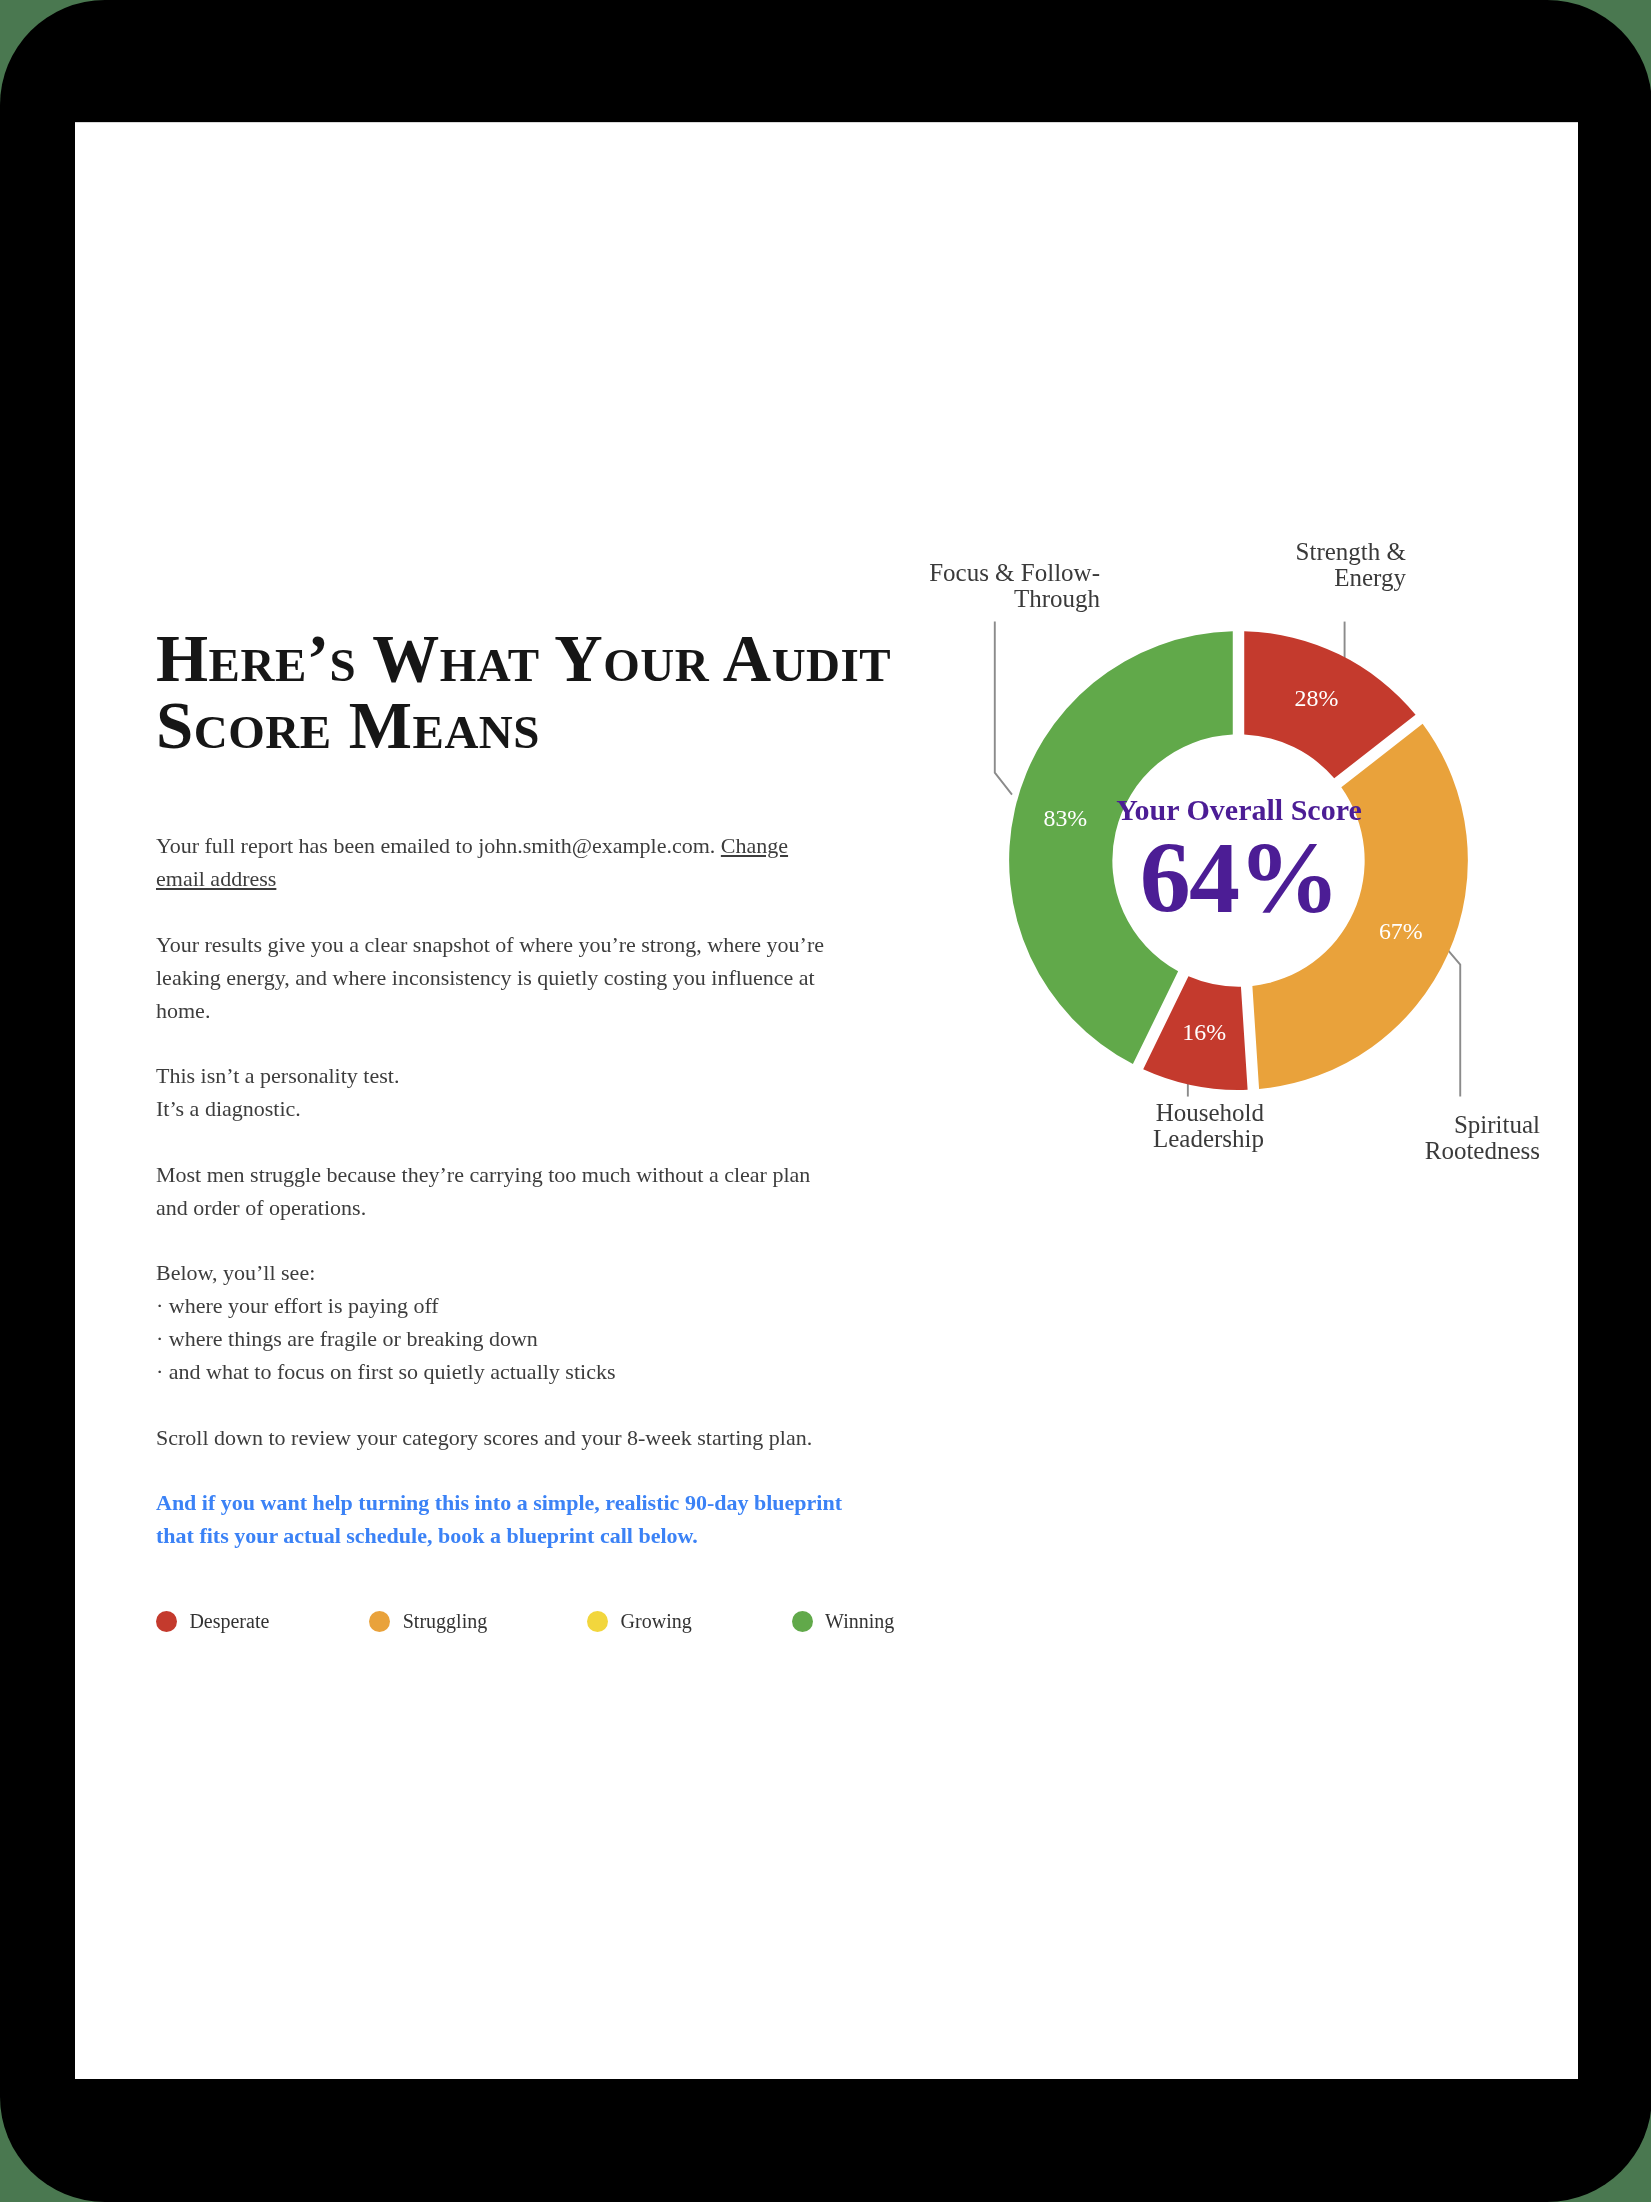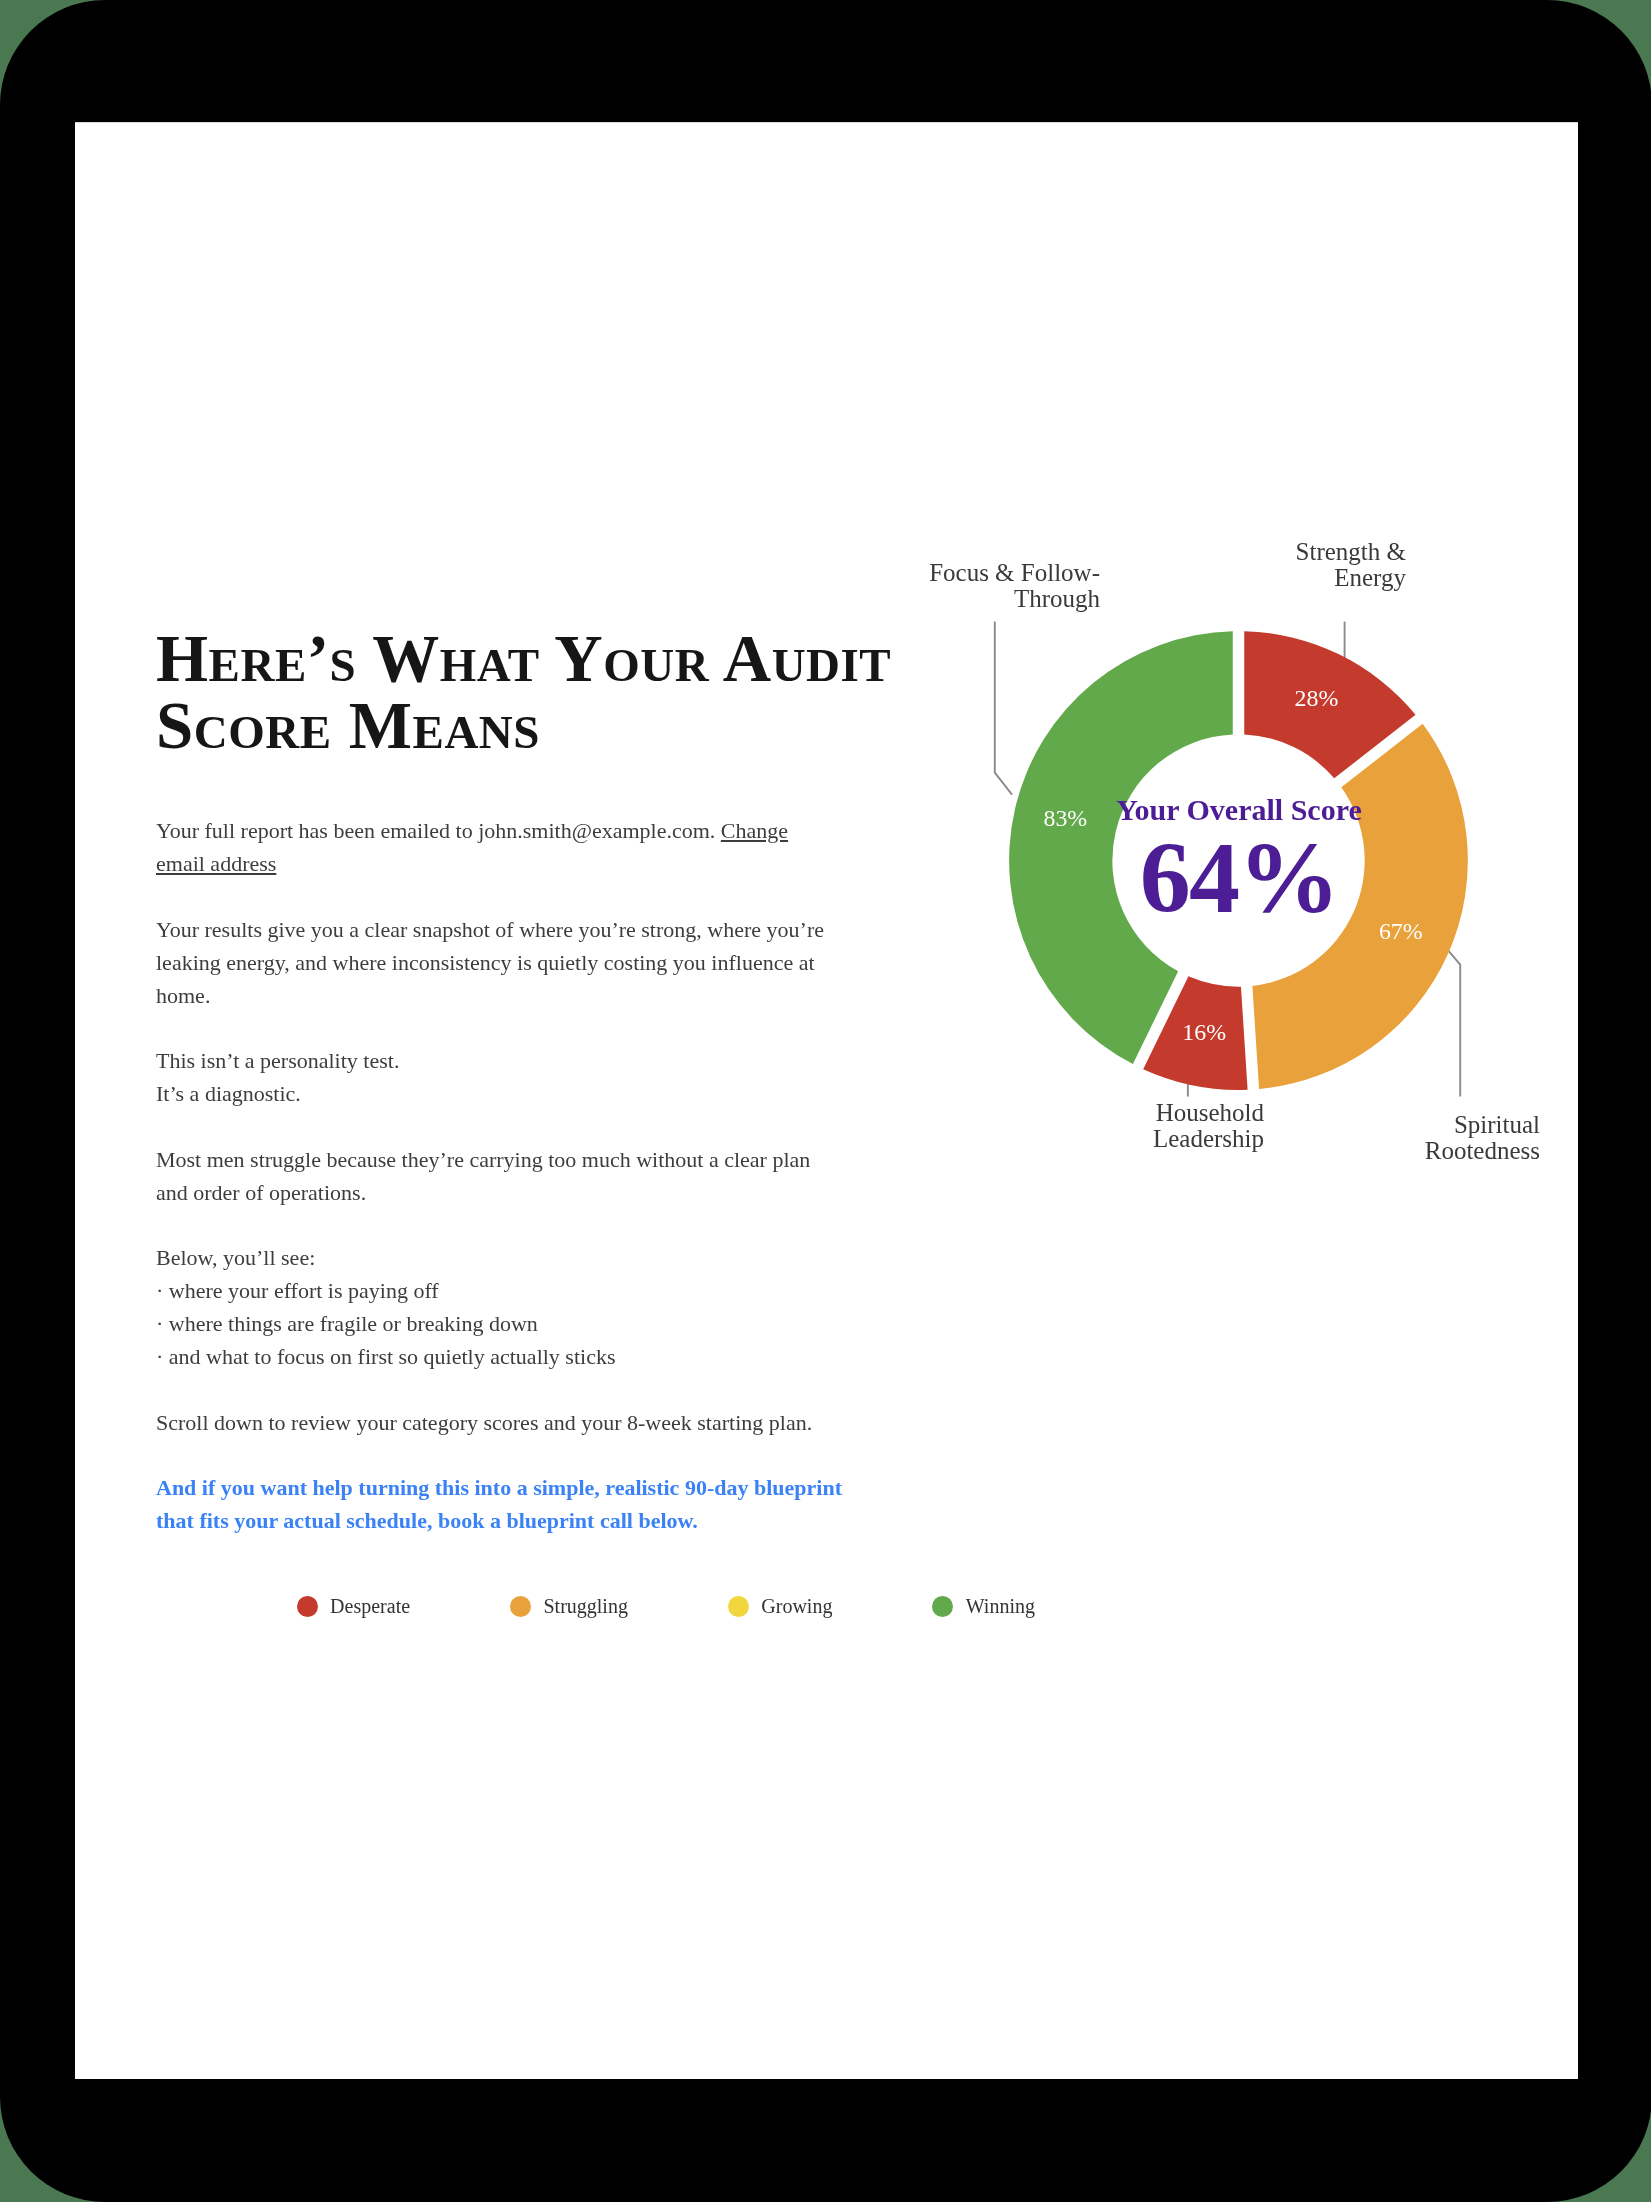--- a/index.html
+++ b/index.html
@@ -14,37 +14,37 @@
     border-radius:105px;
   }
   .page{
     position:absolute;left:75px;top:122px;width:1503px;height:1956px;
     background:#fff;border-top:1px solid #d8d8d8;
   }
   .text-col{
     position:absolute;left:81px;top:502px;width:879px;
   }
   h1.headline{
-    margin:0 0 55px 0;
+    margin:0 0 70px 0;
     font-size:67px;line-height:67px;font-weight:700;
     font-variant:small-caps;letter-spacing:0.5px;
     color:#161616;
   }
   .para{
     margin:0 0 32.5px 0;
     font-size:22px;line-height:33px;color:#3d3d3d;
     white-space:pre-line;
   }
   .para.bold{font-weight:700;color:#3b82f6;}
   a.email-link{
     color:#3d3d3d;text-decoration:underline;cursor:pointer;
     white-space:pre-line;
   }
   .legend{
-    margin-top:59px;display:flex;align-items:center;gap:100px;justify-content:flex-end;
+    margin-top:59px;display:flex;align-items:center;gap:100px;
   }
   .legend-item{display:flex;align-items:center;gap:12.4px;}
   .legend-dot{
     width:21px;height:21px;border-radius:50%;display:inline-block;flex:0 0 auto;
   }
   .legend-label{font-size:20px;color:#333;line-height:21px;}
   .chart-wrap{
     position:absolute;left:829px;top:403px;width:669px;height:669px;
   }
   .chart-wrap svg{position:absolute;left:0;top:0;}

